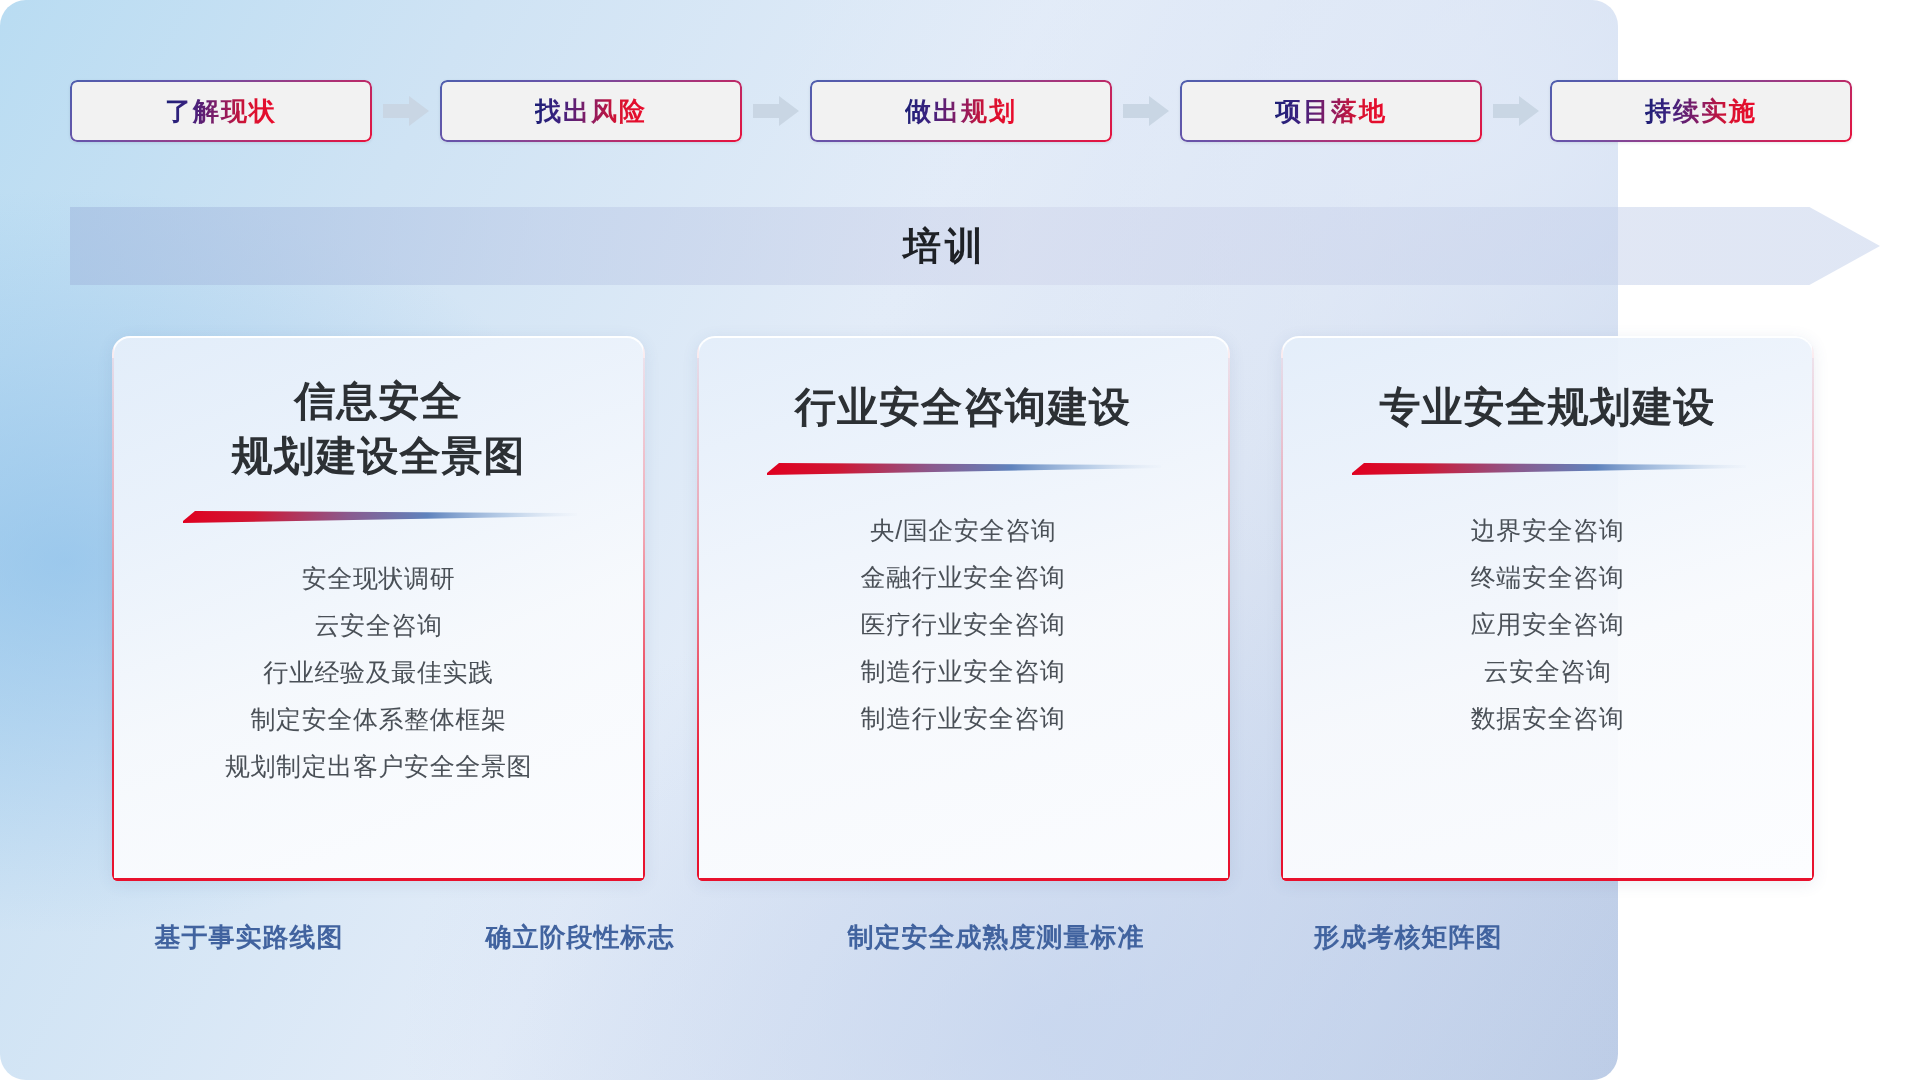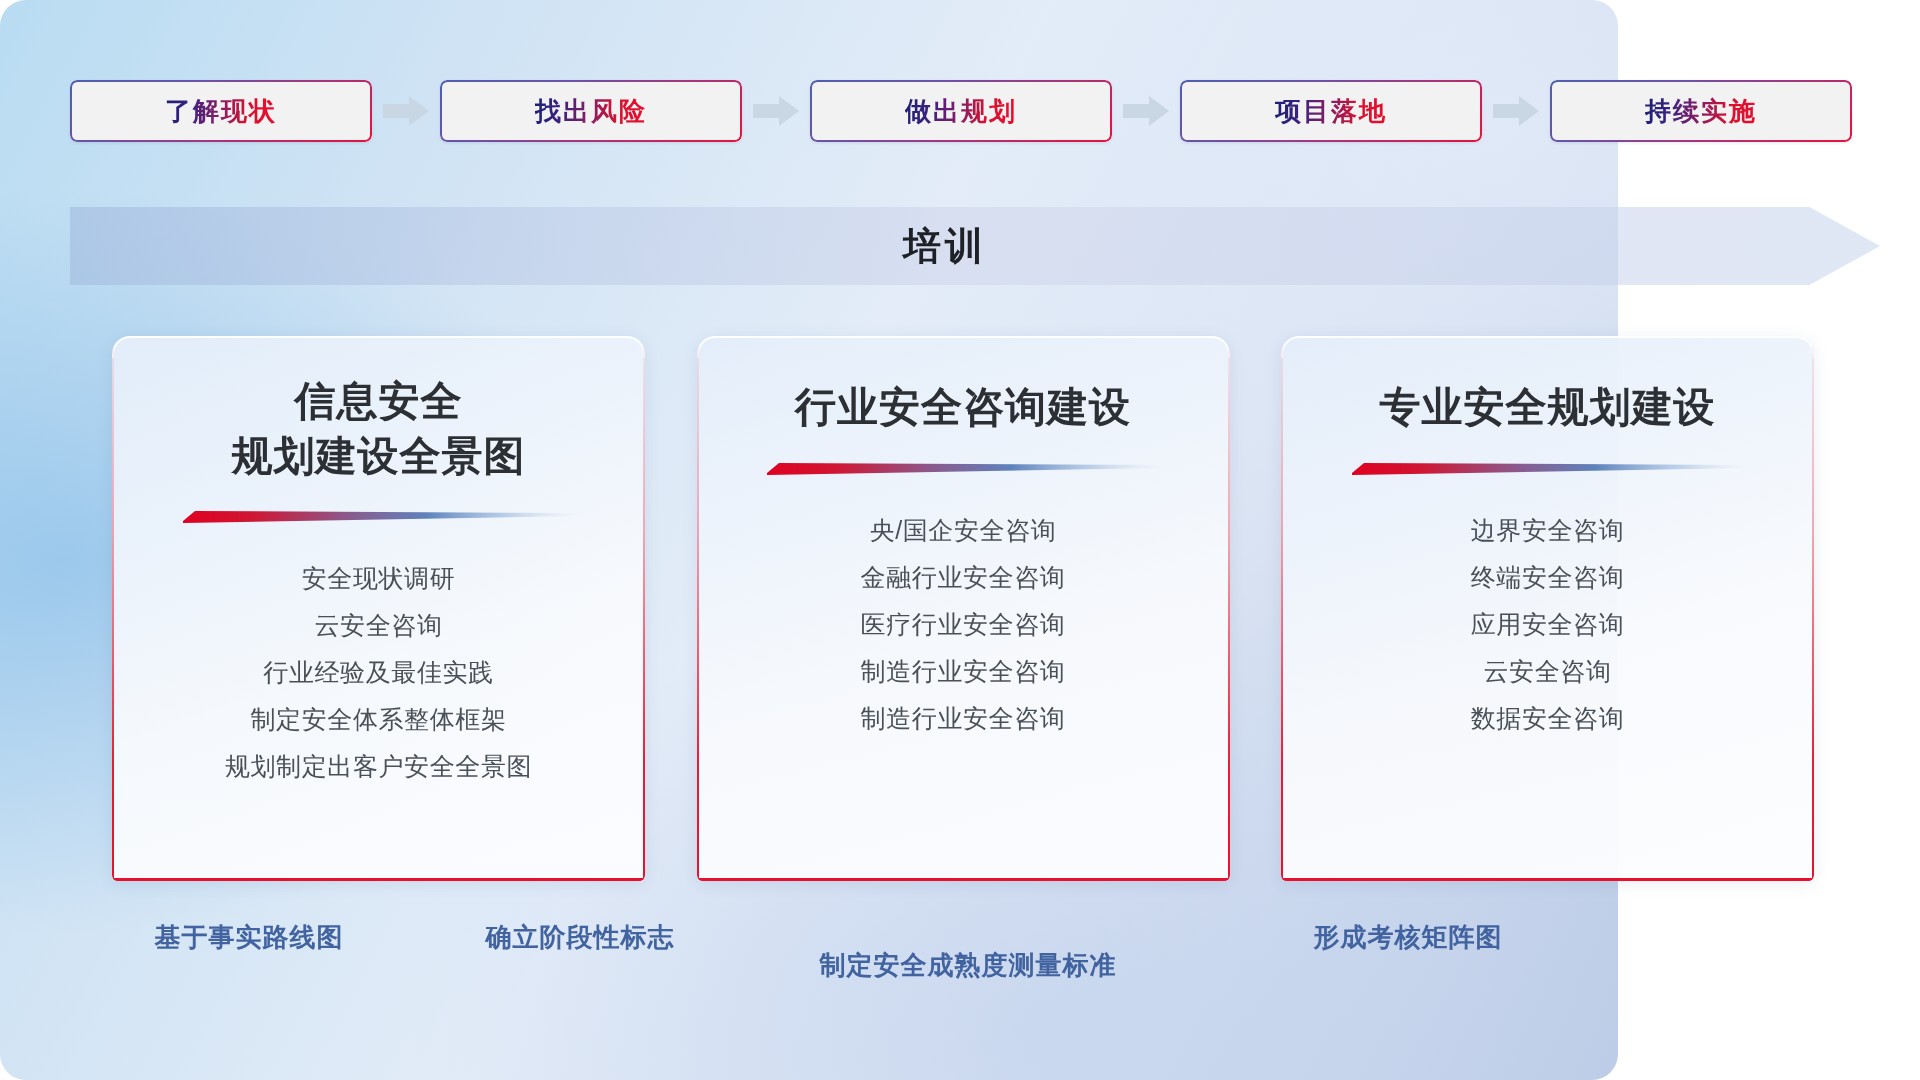--- a/index.html
+++ b/index.html
@@ -362,17 +362,17 @@
           <li>应用安全咨询</li>
           <li>云安全咨询</li>
           <li>数据安全咨询</li>
         </ul>
       </div>
     </div>
 
   <div id="footer">
       <div class="footer-label" style="left: 249px;">基于事实路线图</div>
       <div class="footer-label" style="left: 580px;">确立阶段性标志</div>
-      <div class="footer-label" style="left: 968px; margin-top: 28px;">制定安全成熟度测量标准</div>
+      <div class="footer-label" style="left: 996px;">制定安全成熟度测量标准</div>
       <div class="footer-label" style="left: 1408px; text-align: center;">形成考核矩阵图</div>
     </div>
 
 </div>
 
 </body></html>

